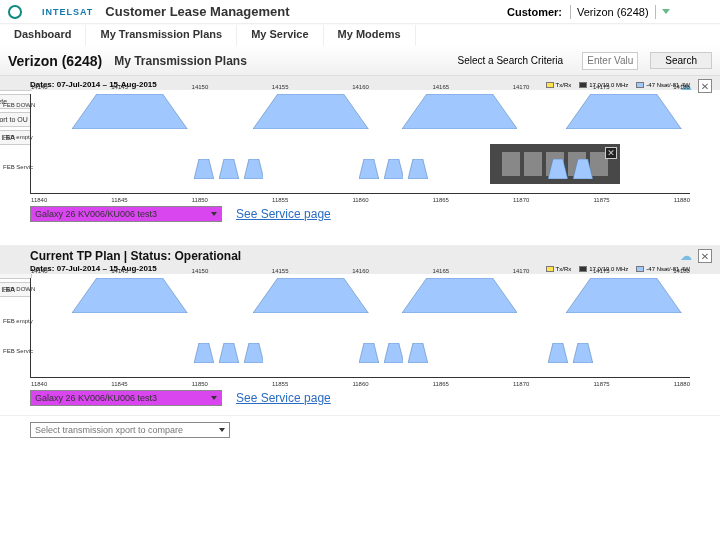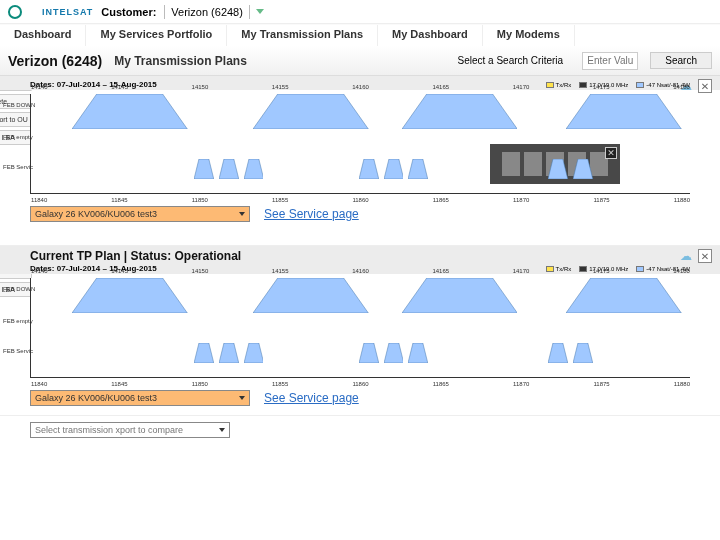--- a/index.html
+++ b/index.html
@@ -233,24 +233,24 @@
   }
 
   .below-chart {
     margin: 12px 30px 6px 30px;
     display:flex;
     align-items:center;
     gap:14px;
   }
   .satellite-select {
     font-size:9px;
-    width:220px;
+    width:192px;
     height:16px;
     border:1px solid #888;
-    background:#fdba74;
+    background:#d946ef;
     padding:0 4px;
     display:flex;align-items:center;justify-content:space-between;
     color:#333;
     cursor:pointer;
   }
   .see-link {
     font-size:12px;
     color:#2a6cc4;
     text-decoration:underline;
     cursor:pointer;
@@ -273,34 +273,34 @@
   .vtick{width:0;height:0;border-left:3px solid transparent;border-right:3px solid transparent;border-top:4px solid #333;}
 </style>
 </head>
 <body>
 
 <div class="header">
   <div class="logo">
     <span class="logo-ring"></span>
     <span>INTELSAT</span>
   </div>
+  <div class="app-title">Customer Lease Management</div>
   <div class="customer-label">Customer:</div>
   <div class="customer-select">
     <span class="customer-sep"></span>
     <span>Verizon (6248)</span>
     <span class="customer-sep"></span>
     <span class="chev"></span>
   </div>
 </div>
 
 <div class="tabs">
   <div class="tab">Dashboard</div>
-  <div class="tab">My Services Portfolio</div>
   <div class="tab">My Transmission Plans</div>
-  <div class="tab">My Dashboard</div>
+  <div class="tab">My Service</div>
   <div class="tab">My Modems</div>
 </div>
 
 <div class="subbar">
   <div class="subbar-title">Verizon (6248)</div>
   <div class="subbar-section">My Transmission Plans</div>
   <div class="search-criteria">Select a Search Criteria</div>
   <input class="search-input" placeholder="Enter Value" style="">
   <button class="search-btn">Search</button>
 </div>

